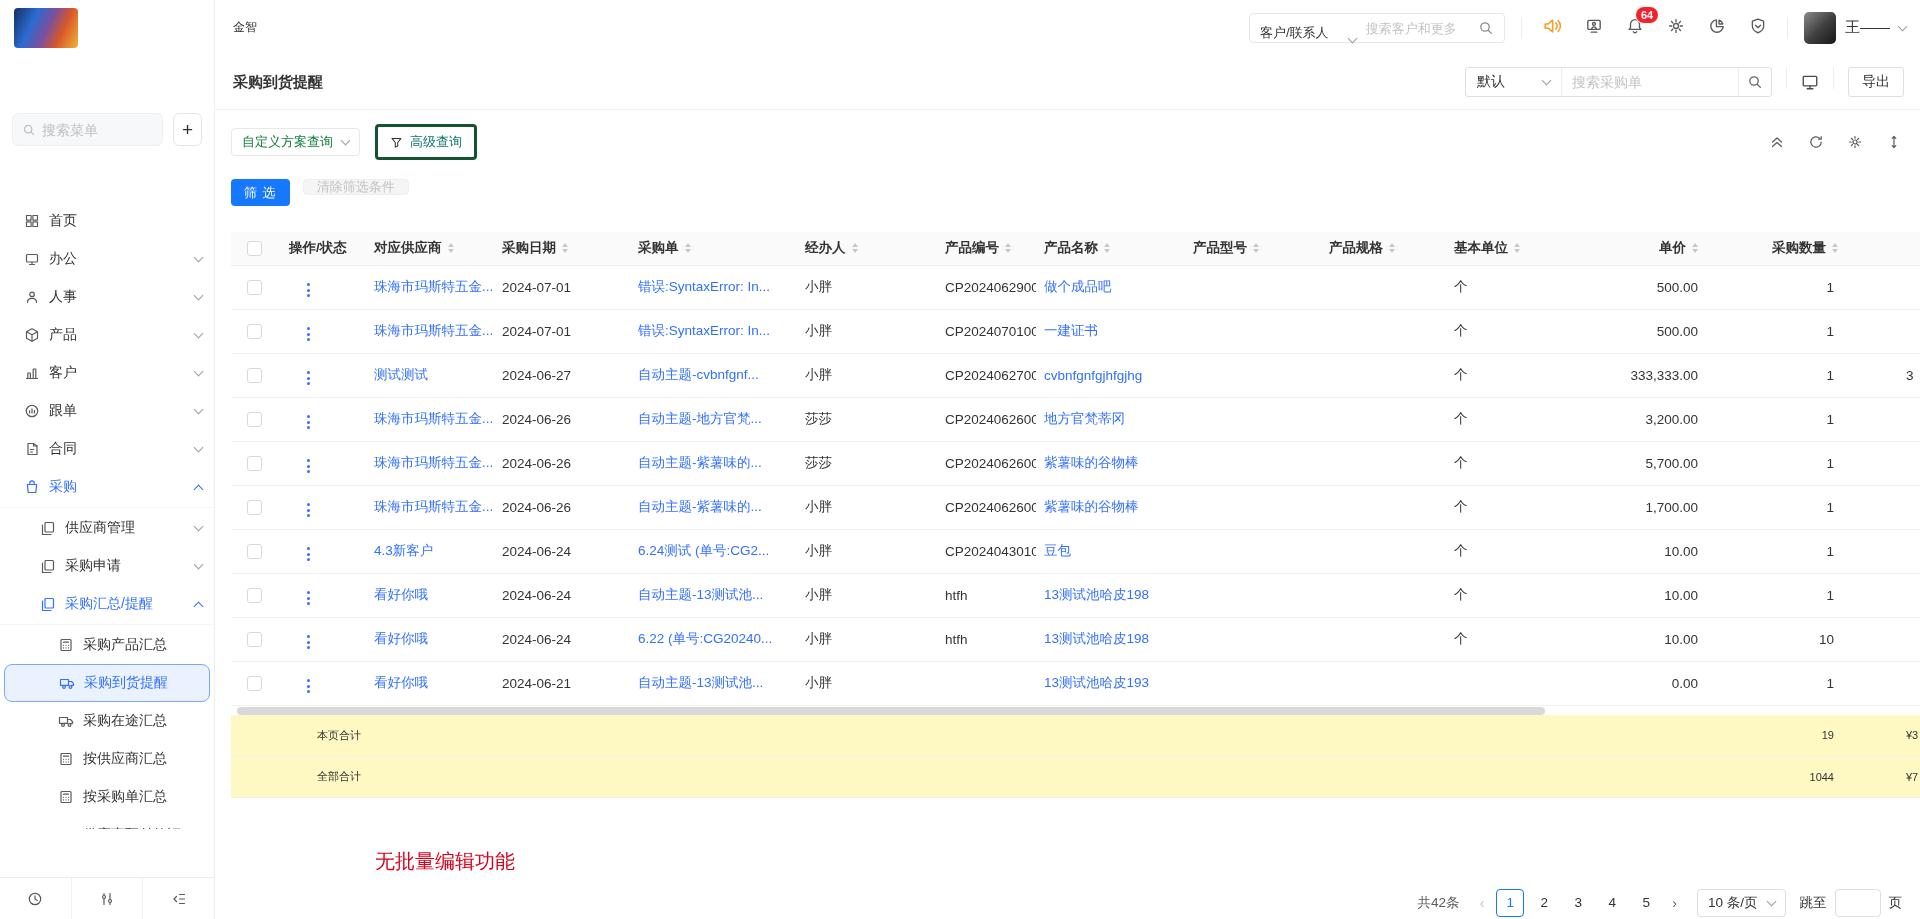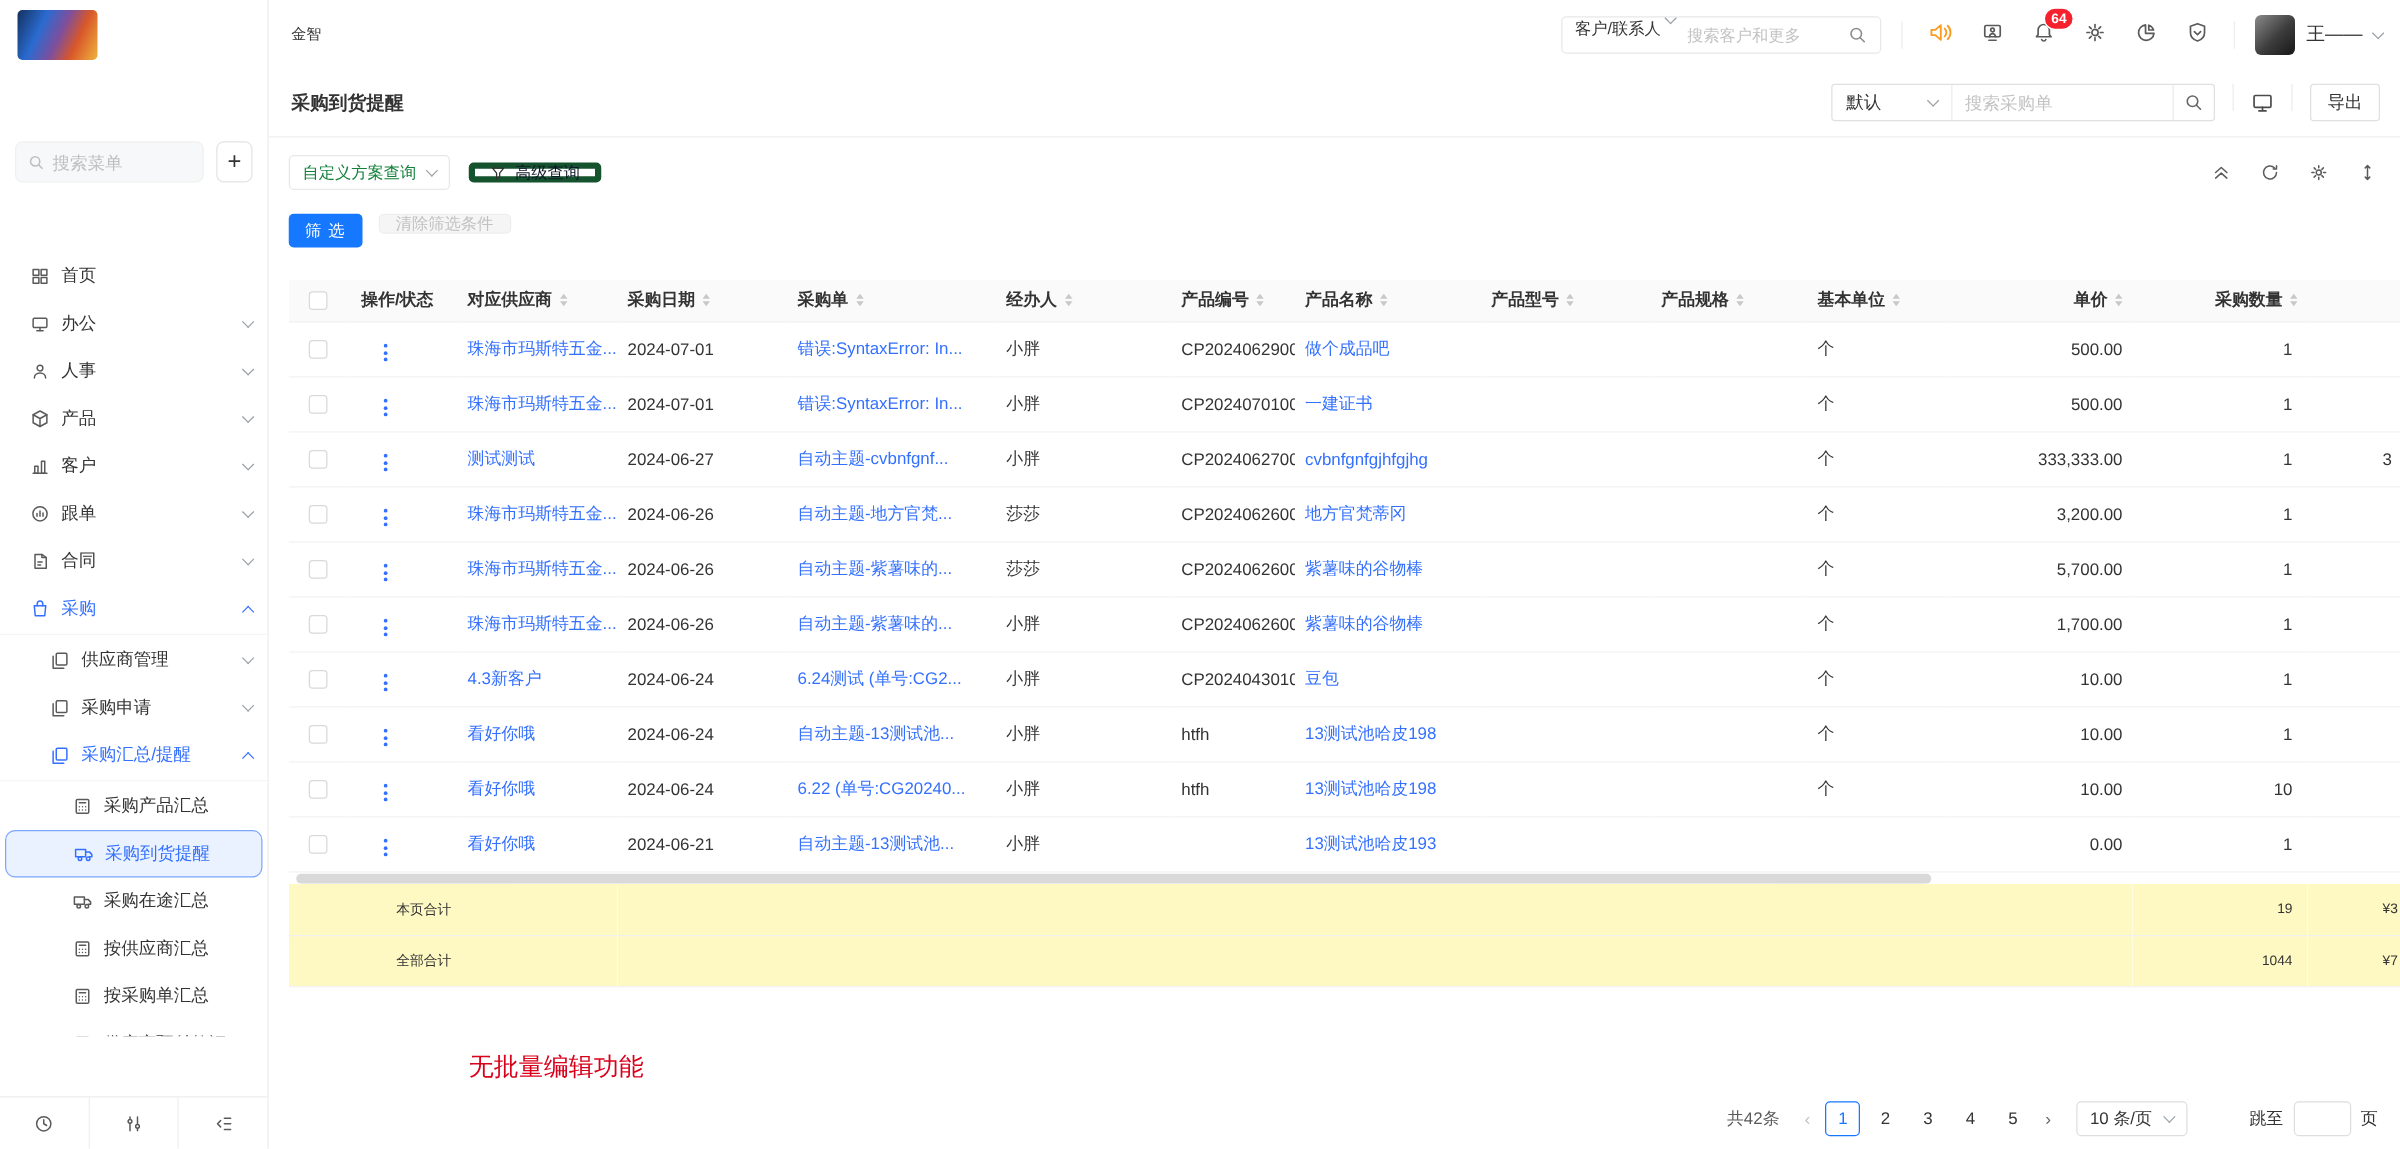--- a/index.html
+++ b/index.html
@@ -45,21 +45,21 @@
   .sbf-seg { flex: 1; display: flex; align-items: center; justify-content: center; color: #5a5a5a; cursor: pointer; }
   .sbf-seg + .sbf-seg { border-left: 1px solid #f0f0f0; }
 
   
   .main { margin-left: 215px; height: 919px; overflow: hidden; position: relative; }
   .topbar { height: 55px; display: flex; align-items: center; justify-content: space-between; padding: 0 14px 0 18px; }
   .app-title { font-size: 12px; font-weight: 400; }
   .topbar-right { display: flex; align-items: center; gap: 16px; }
   .global-search { width: 256px; height: 30px; border: 1px solid #e8e8e8; border-radius: 4px;
     display: flex; align-items: center; }
-  .gs-cat { display: flex; align-items: flex-start; gap: 4px; padding: 0 10px; font-size: 13px;
+  .gs-cat { display: flex; align-items: flex-end; gap: 20px; padding: 0 10px; font-size: 13px;
     height: 100%; cursor: pointer; white-space: nowrap; }
   .gs-input { flex: 1; min-width: 0; }
   .gs-input input { width: 100%; border: 0; outline: 0; font: inherit; font-size: 13px; color: #666; }
   .gs-input input::placeholder { color: #c3c3c3; }
   .gs-mag { padding: 0 10px; color: #8c8c8c; cursor: pointer; }
   .v-div { width: 1px; height: 22px; background: #ededed; }
   .tb-icons { display: flex; align-items: center; gap: 23px; padding: 0 4px; }
   .tb-icn { color: #5a5a5a; cursor: pointer; position: relative; }
   .tb-icn.orange { color: #f99c20; }
   .badge { position: absolute; top: -11px; left: 9px; background: #f5222d; color: #fff; font-size: 11px;
@@ -86,22 +86,22 @@
   .export-btn { height: 30px; padding: 0 13px; border: 1px solid #e0e0e0; border-radius: 3px; background: #fff;
     display: flex; align-items: center; font-size: 14px; color: #333; cursor: pointer; }
 
   
   .content { padding-left: 16px; position: relative; }
   .query-row { margin-top: 14px; display: flex; align-items: center; justify-content: space-between; padding-right: 18px; }
   .query-left { display: flex; align-items: center; }
   .scheme-select { width: 129px; height: 28px; border: 1px solid #e8e8e8; border-radius: 4px;
     display: flex; align-items: center; justify-content: space-between; padding: 0 10px;
     color: #15803d; font-size: 13px; cursor: pointer; }
-  .adv-btn { height: 16px; margin-left: 15px; padding: 0 12px; border: 5px solid #14532d; border-radius: 4px;
-    background: #fff; display: inline-flex; align-items: center; gap: 7px; font-size: 13px; color: #0f172a; cursor: pointer; }
+  .adv-btn { height: 36px; margin-left: 15px; padding: 0 12px; border: 3px solid #14532d; border-radius: 4px;
+    background: #fff; display: inline-flex; align-items: center; gap: 7px; font-size: 13px; color: #0f766e; cursor: pointer; }
   .query-icons { display: flex; align-items: center; gap: 23px; color: #5a5a5a; }
   .query-icons .icn { cursor: pointer; }
   .filter-row { margin-top: 19px; display: flex; gap: 13px; }
   .btn-filter { height: 27px; padding: 0 13px; background: #1677ff; color: #fff; border: 0; border-radius: 4px;
     display: flex; align-items: center; font-size: 13px; cursor: pointer; letter-spacing: 1px; }
   .btn-clear { height: 16px; padding: 0 13px; background: #f5f5f5; color: #c2c2c2; border: 1px solid #eee;
     border-radius: 4px; display: flex; align-items: center; font-size: 13px; }
 
   
   .table-wrap { margin-top: 26px; width: 1689px; overflow: hidden; }
@@ -135,21 +135,21 @@
   .pagination { margin-top: 14px; display: flex; justify-content: flex-end; align-items: center;
     gap: 6px; padding-right: 18px; font-size: 13.5px; color: #333; }
   .pg-total { color: #5a5a5a; margin-right: 8px; }
   .pg-arrow { color: #c0c0c0; padding: 0 6px; cursor: pointer; font-size: 14px; }
   .pg-arrow.next { color: #666; }
   .pg-num { min-width: 28px; height: 28px; display: flex; align-items: center; justify-content: center;
     cursor: pointer; border-radius: 4px; }
   .pg-num.current { border: 1px solid #1677ff; color: #1677ff; }
   .pg-size { height: 28px; border: 1px solid #dedede; border-radius: 4px; display: flex; align-items: center;
     padding: 0 10px; gap: 10px; margin: 0 8px; cursor: pointer; white-space: nowrap; }
-  .pg-jump { display: flex; align-items: center; gap: 8px; margin-left: 36px; }
+  .pg-jump { display: flex; align-items: center; gap: 8px; }
   .pg-jump input { width: 46px; height: 28px; border: 1px solid #dedede; border-radius: 4px; outline: 0; font: inherit; padding: 0 6px; }
 </style>
 </head>
 <body>
 
 <div class="sidebar">
   <div class="logo-row">
     <div class="logo-img"></div>
   </div>
   <div class="sb-search-row">

